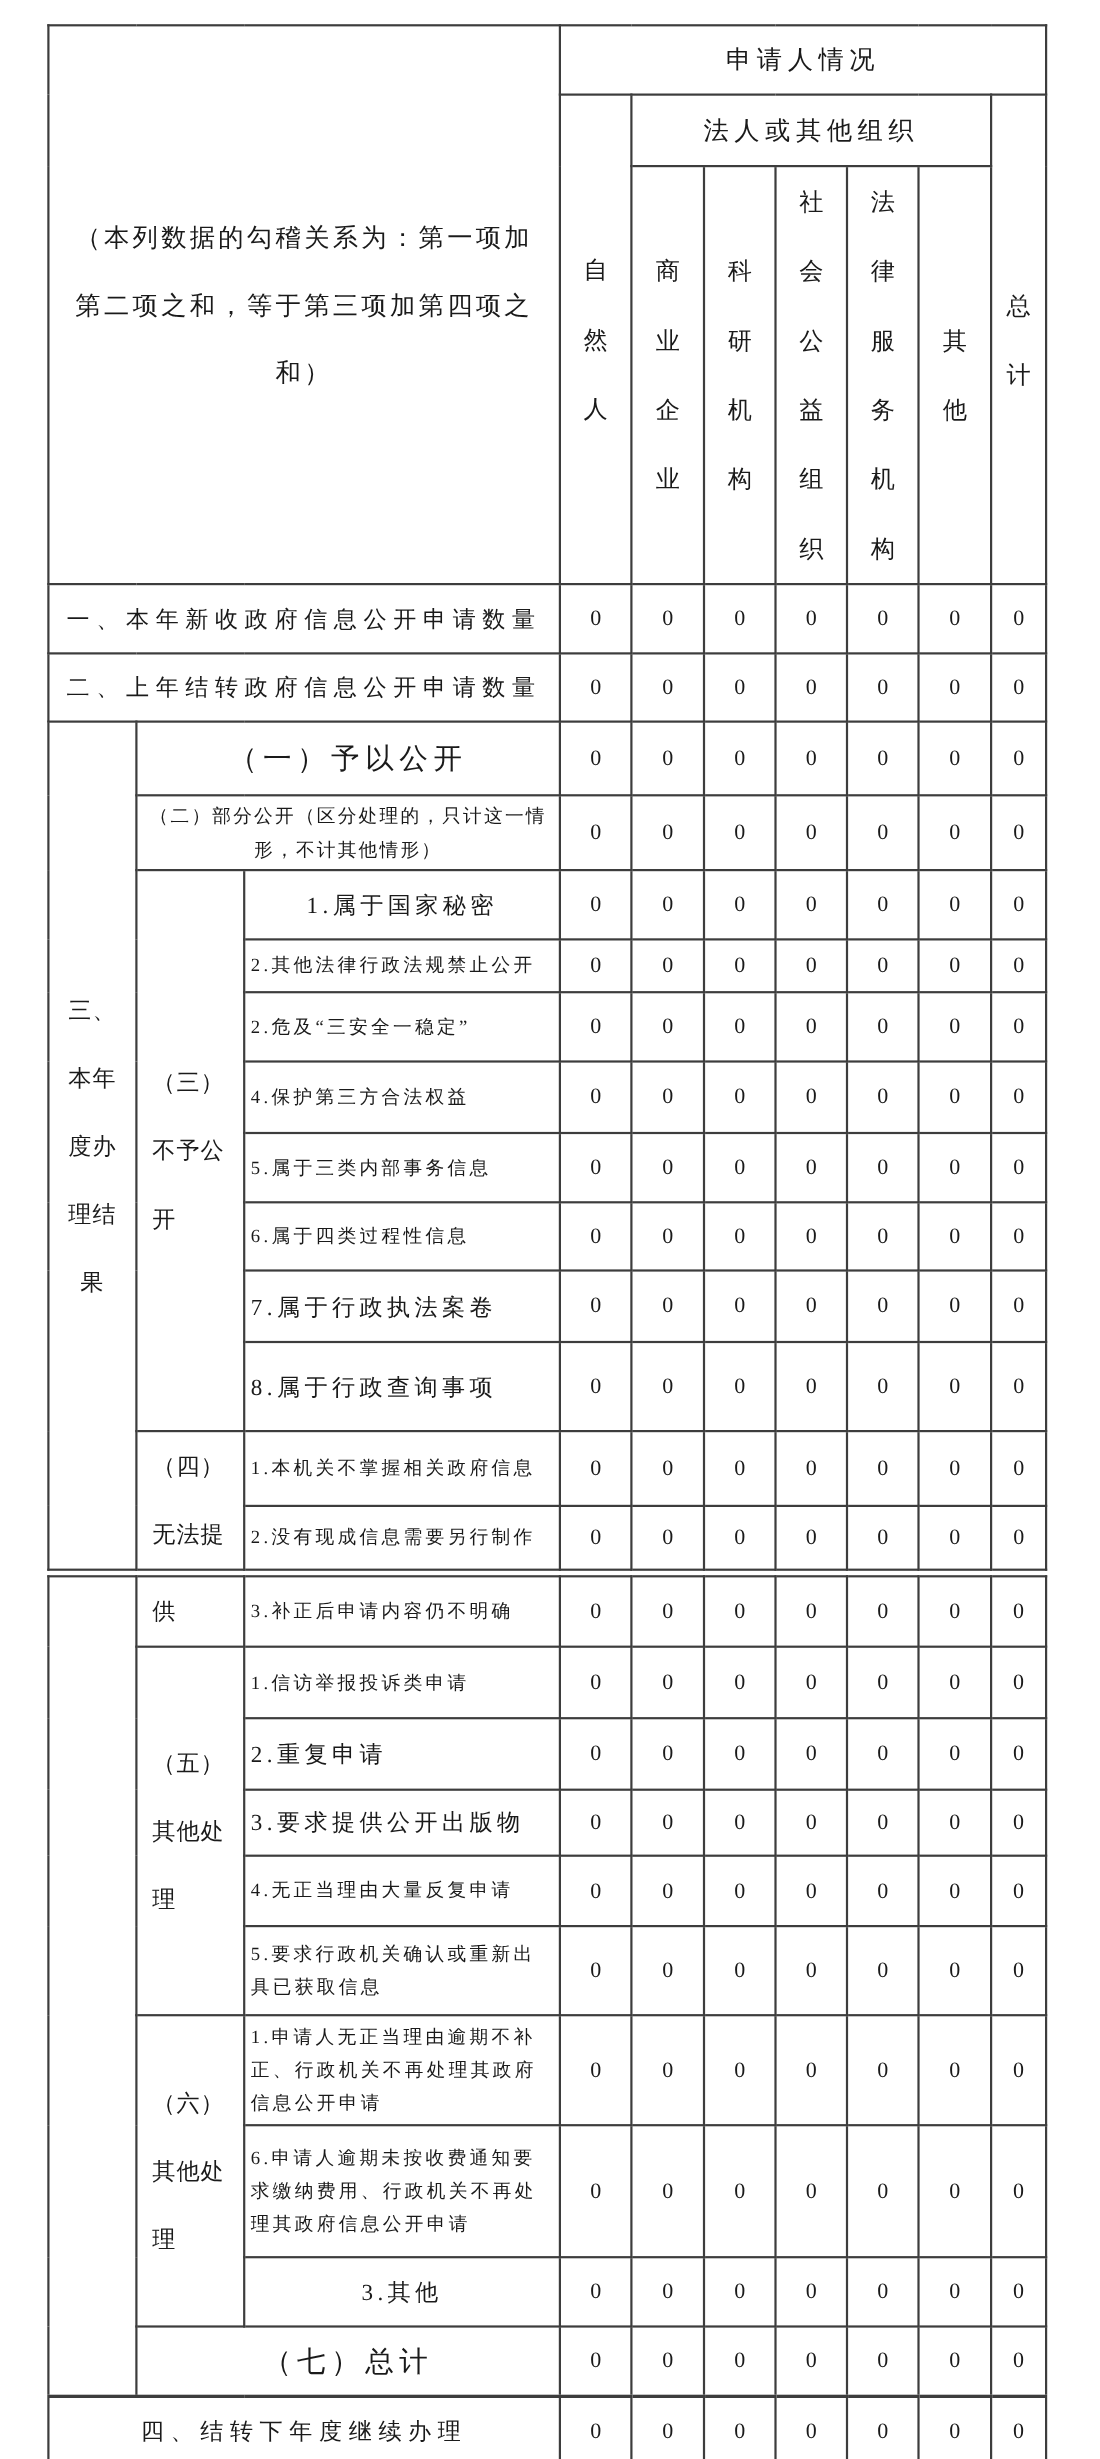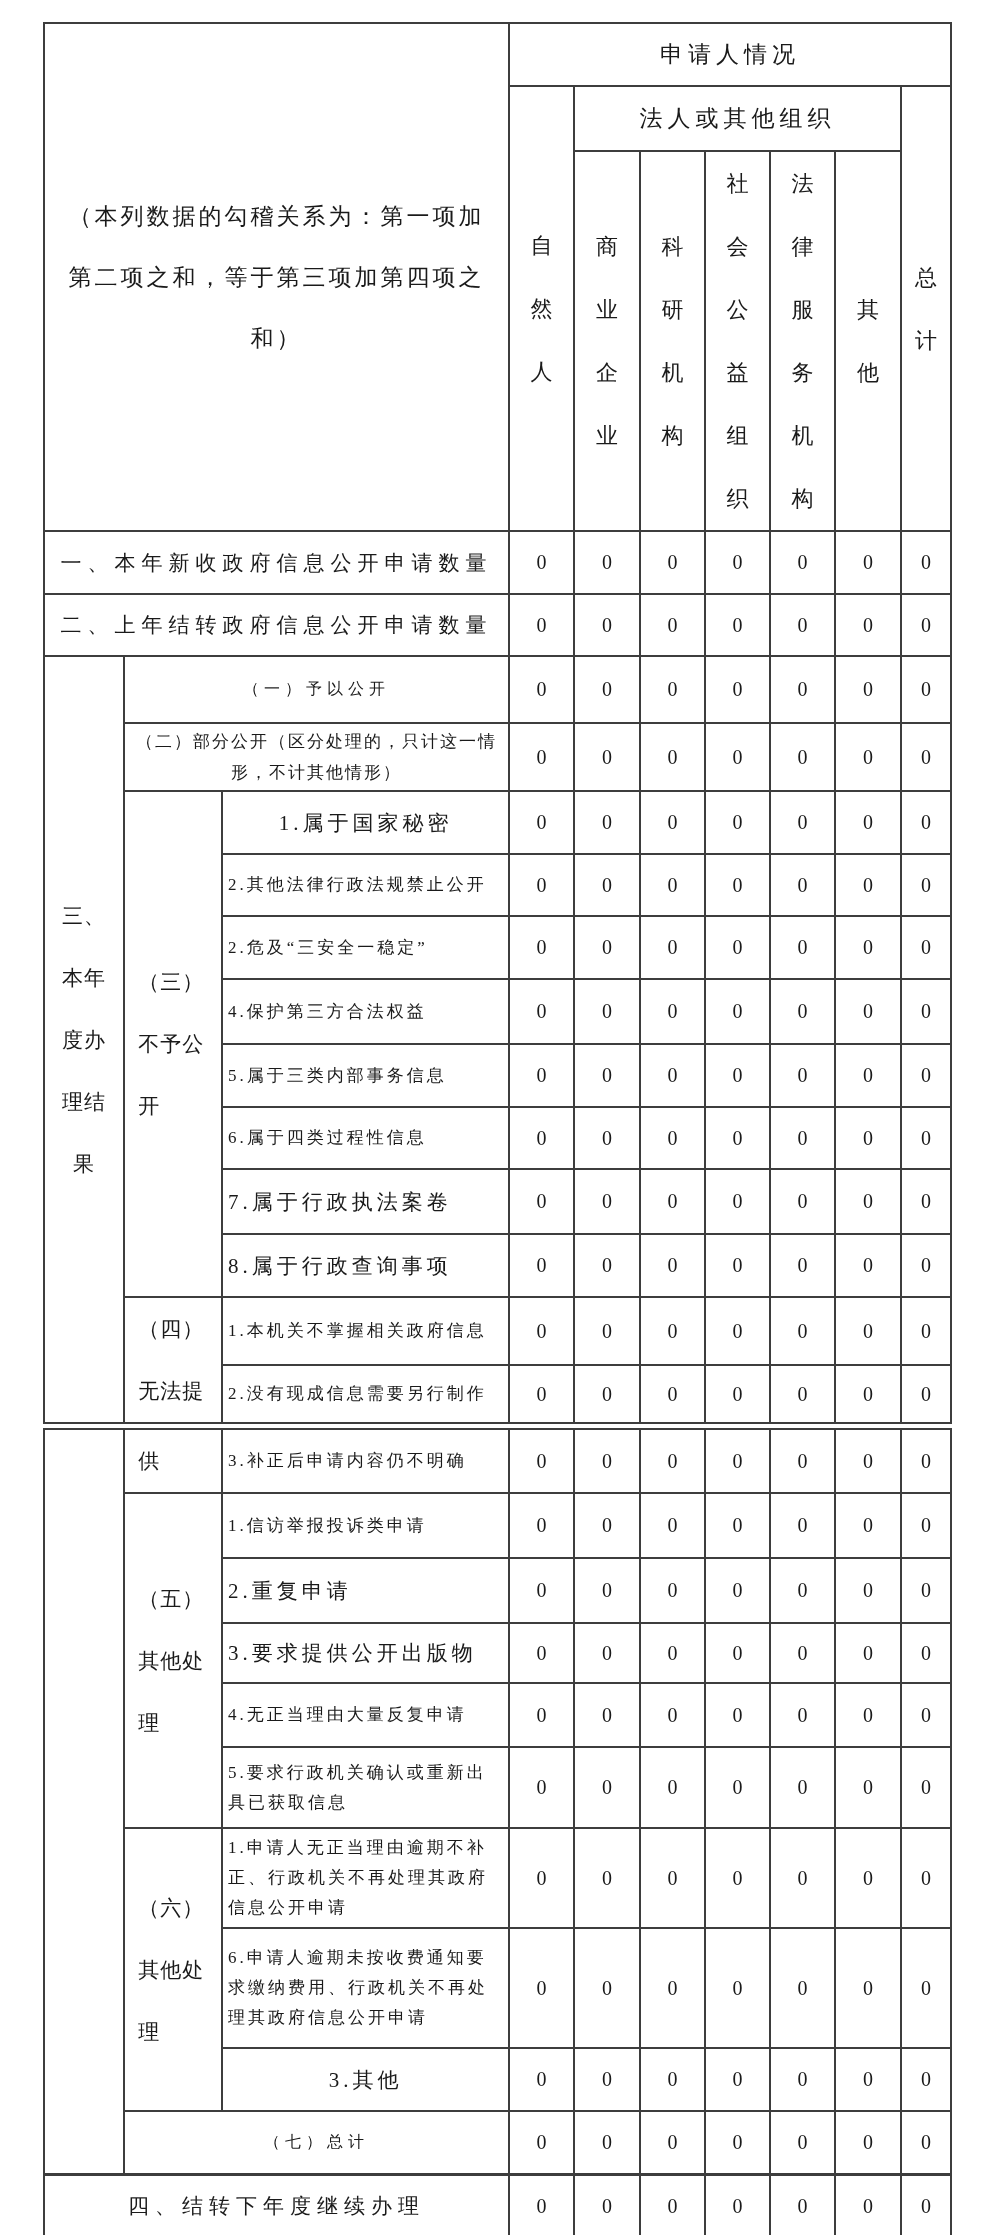--- a/index.html
+++ b/index.html
@@ -13,21 +13,21 @@
   .hdr{font-size:23px;letter-spacing:5px;font-family:Liberation Serif, serif;}
   .vcol{font-size:22px;}
   .vcol span{display:block;line-height:63px;}
   .corner-inner{width:420px;margin:0 auto;font-size:23px;letter-spacing:3px;line-height:61px;text-align:center;}
   
   .grp{font-size:21px;}
   .grp-inner{width:3.3em;margin:0 auto;line-height:62px;letter-spacing:1px;text-align:left;}
   .grp-inner-n{width:2.3em;margin:0 auto;line-height:62px;letter-spacing:1px;text-align:center;}
   
   .lblA{font-size:21px;letter-spacing:6px;}
-  .secC{font-size:16px;letter-spacing:5px;}
+  .secC{font-size:26px;letter-spacing:5px;}
   .sec2{font-size:17px;letter-spacing:2px;line-height:31px;padding:2px 6px;}
   .item-l{text-align:left;font-size:21px;letter-spacing:4px;padding-left:5px;}
   .item-s{text-align:left;font-size:17px;letter-spacing:3px;padding-left:5px;line-height:30px;padding-right:4px;}
   .item-cl{font-size:21px;letter-spacing:4px;}
   .num{font-size:20px;}
   tr.sep td{border-top-width:3px;}
 </style>
 </head>
 <body>
 
@@ -150,21 +150,21 @@
       </td>
       <td class="item-cl">1.属于国家秘密</td>
     <td class="num">0</td>
           <td class="num">0</td>
           <td class="num">0</td>
           <td class="num">0</td>
           <td class="num">0</td>
           <td class="num">0</td>
           <td class="num">0</td>
         </tr>
-    <tr style="height:62px">
+    <tr style="height:48px">
       <td class="item-s">2.其他法律行政法规禁止公开</td>
     <td class="num">0</td>
           <td class="num">0</td>
           <td class="num">0</td>
           <td class="num">0</td>
           <td class="num">0</td>
           <td class="num">0</td>
           <td class="num">0</td>
         </tr>
     <tr style="height:63px">
@@ -210,21 +210,21 @@
     <tr style="height:65px">
       <td class="item-l">7.属于行政执法案卷</td>
     <td class="num">0</td>
           <td class="num">0</td>
           <td class="num">0</td>
           <td class="num">0</td>
           <td class="num">0</td>
           <td class="num">0</td>
           <td class="num">0</td>
         </tr>
-    <tr style="height:63px">
+    <tr style="height:81px">
       <td class="item-l">8.属于行政查询事项</td>
     <td class="num">0</td>
           <td class="num">0</td>
           <td class="num">0</td>
           <td class="num">0</td>
           <td class="num">0</td>
           <td class="num">0</td>
           <td class="num">0</td>
         </tr>
     <tr style="height:65px">

